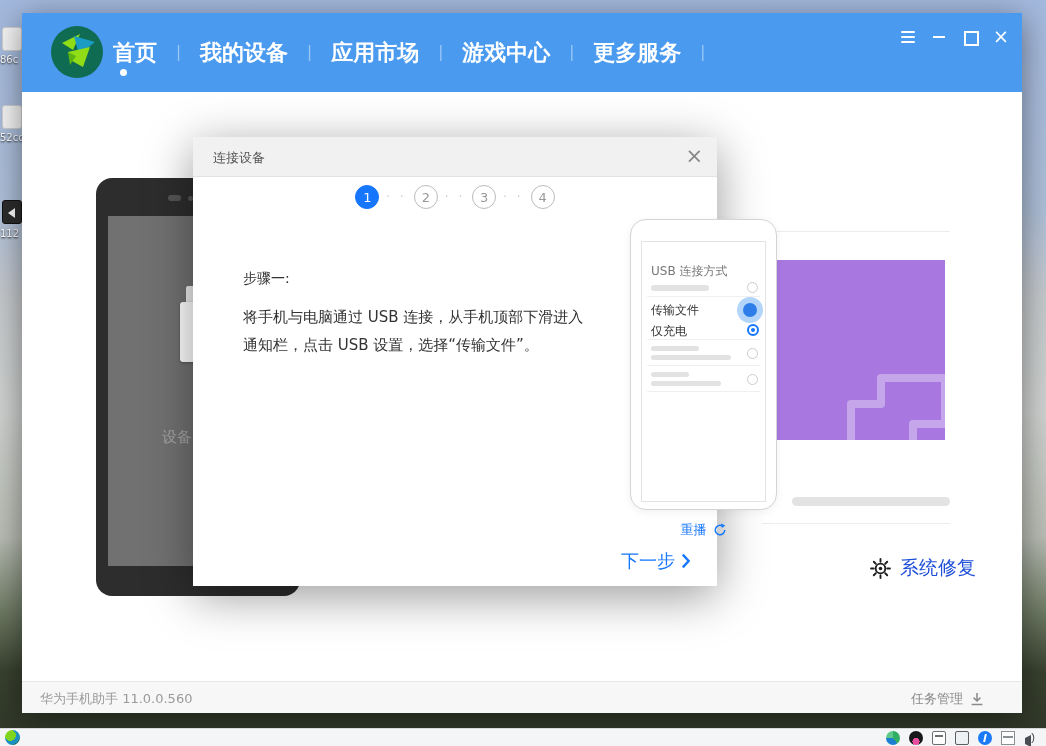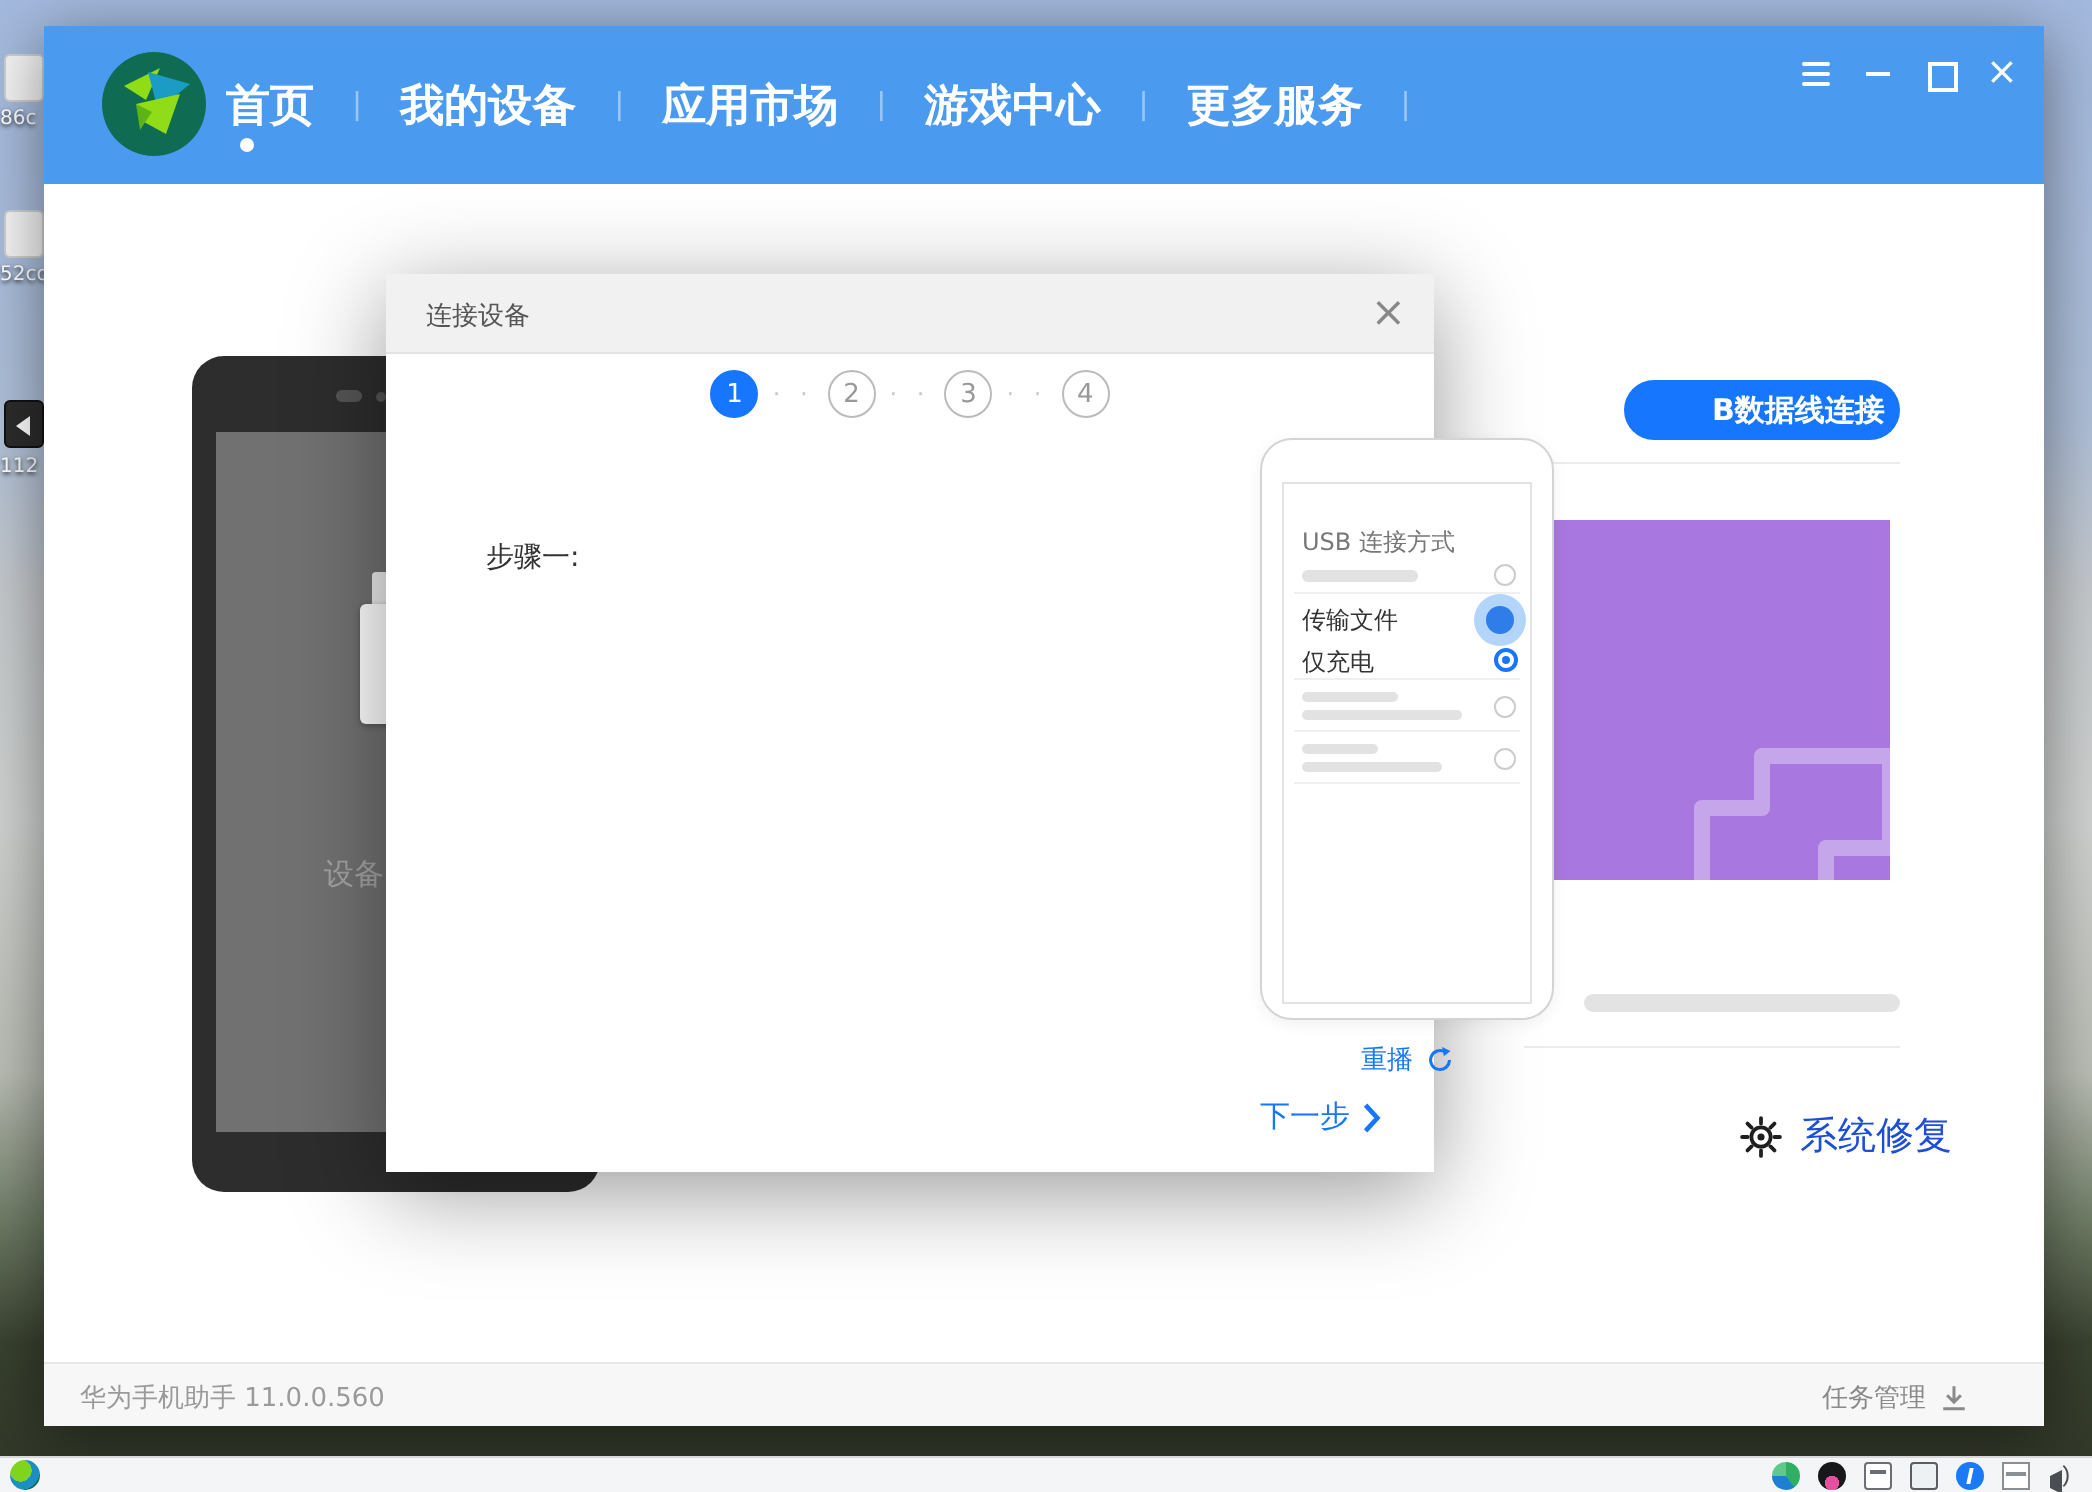--- a/index.html
+++ b/index.html
@@ -93,21 +93,21 @@
   .p-title { position:absolute; left:9px; top:21px; font-size:12px; color:#777; white-space:nowrap; }
   .p-bar { position:absolute; height:6px; border-radius:3px; background:#e2e2e2; }
   .p-div { position:absolute; left:5px; right:5px; height:1px; background:#efefef; }
   .p-radio { position:absolute; width:11px; height:11px; border:1px solid #ccc; border-radius:50%; }
   .p-opt { position:absolute; left:9px; font-size:12px; color:#333; white-space:nowrap; }
   .halo { position:absolute; width:26px; height:26px; border-radius:50%; background:rgba(74,154,240,.42); }
   .halo::after { content:""; position:absolute; left:6px; top:6px; width:14px; height:14px; border-radius:50%; background:#2f7de8; }
   .radio-sel { position:absolute; width:12px; height:12px; border:2px solid #1676fe; border-radius:50%; }
   .radio-sel::after { content:""; position:absolute; left:2px; top:2px; width:4px; height:4px; border-radius:50%; background:#1676fe; }
   .replay { position:absolute; left:437px; width:147px; top:384px; display:flex; justify-content:center; align-items:center; gap:6px; color:#1676fe; font-size:13px; cursor:pointer; }
-  .next-btn { position:absolute; right:26px; top:412px; display:flex; align-items:center; gap:6px; color:#1676fe; font-size:15px; cursor:pointer; }
+  .next-btn { position:absolute; right:26px; top:412px; display:flex; align-items:center; gap:6px; color:#1676fe; font-size:18px; cursor:pointer; }
   .next-btn .lbl { white-space:nowrap; }
 </style>
 </head>
 <body>
 
 <div class="desktop">
   <div class="desk-icon" style="left:2px;top:27px;"></div>
   <div class="desk-label" style="left:0;top:54px;">86c</div>
   <div class="desk-icon" style="left:2px;top:105px;"></div>
   <div class="desk-label" style="left:0;top:132px;">52co</div>
@@ -152,21 +152,20 @@
 
   <div class="bg-phone">
     <div class="spk"></div>
     <div class="cam"></div>
     <div class="scr"></div>
     <div class="plug-tip"></div>
     <div class="plug"></div>
     <div class="dev-label">设备</div>
   </div>
 
-  <div class="usb-btn">B数据线连接</div>
   <div class="hline hl1"></div>
   <div class="purple-card">
     <svg width="130" height="110" viewBox="0 0 130 110">
       <path d="M18 108 L18 60 L48 60 L48 34 L112 34 L112 80 L80 80 L80 108" fill="none" stroke="rgba(255,255,255,0.35)" stroke-width="8" stroke-linejoin="round"></path>
     </svg>
   </div>
   <div class="gray-pill"></div>
   <div class="hline hl2"></div>
   <div class="sysrepair">
     <svg width="21" height="21" viewBox="0 0 20 20">
@@ -198,20 +197,21 @@
     <div class="step active">1</div>
     <span class="step-dots">· ·</span>
     <div class="step">2</div>
     <span class="step-dots">· ·</span>
     <div class="step">3</div>
     <span class="step-dots">· ·</span>
     <div class="step">4</div>
   </div>
 
   <div class="step-heading">步骤一:</div>
+  <div class="step-text">将手机与电脑通过 USB 连接，从手机顶部下滑进入通知栏，点击 USB 设置，选择“传输文件”。</div>
 
   <div class="dlg-phone">
     <div class="dlg-panel">
       <div class="p-title" style="top:21px;">USB 连接方式</div>
       <div class="p-bar" style="left:9px;top:43px;width:58px;"></div>
       <div class="p-radio" style="right:7px;top:40px;"></div>
       <div class="p-div" style="top:54px;"></div>
       <div class="p-opt" style="top:60px;">传输文件</div>
       <div class="halo" style="right:2px;top:55px;"></div>
       <div class="p-opt" style="top:81px;">仅充电</div>

